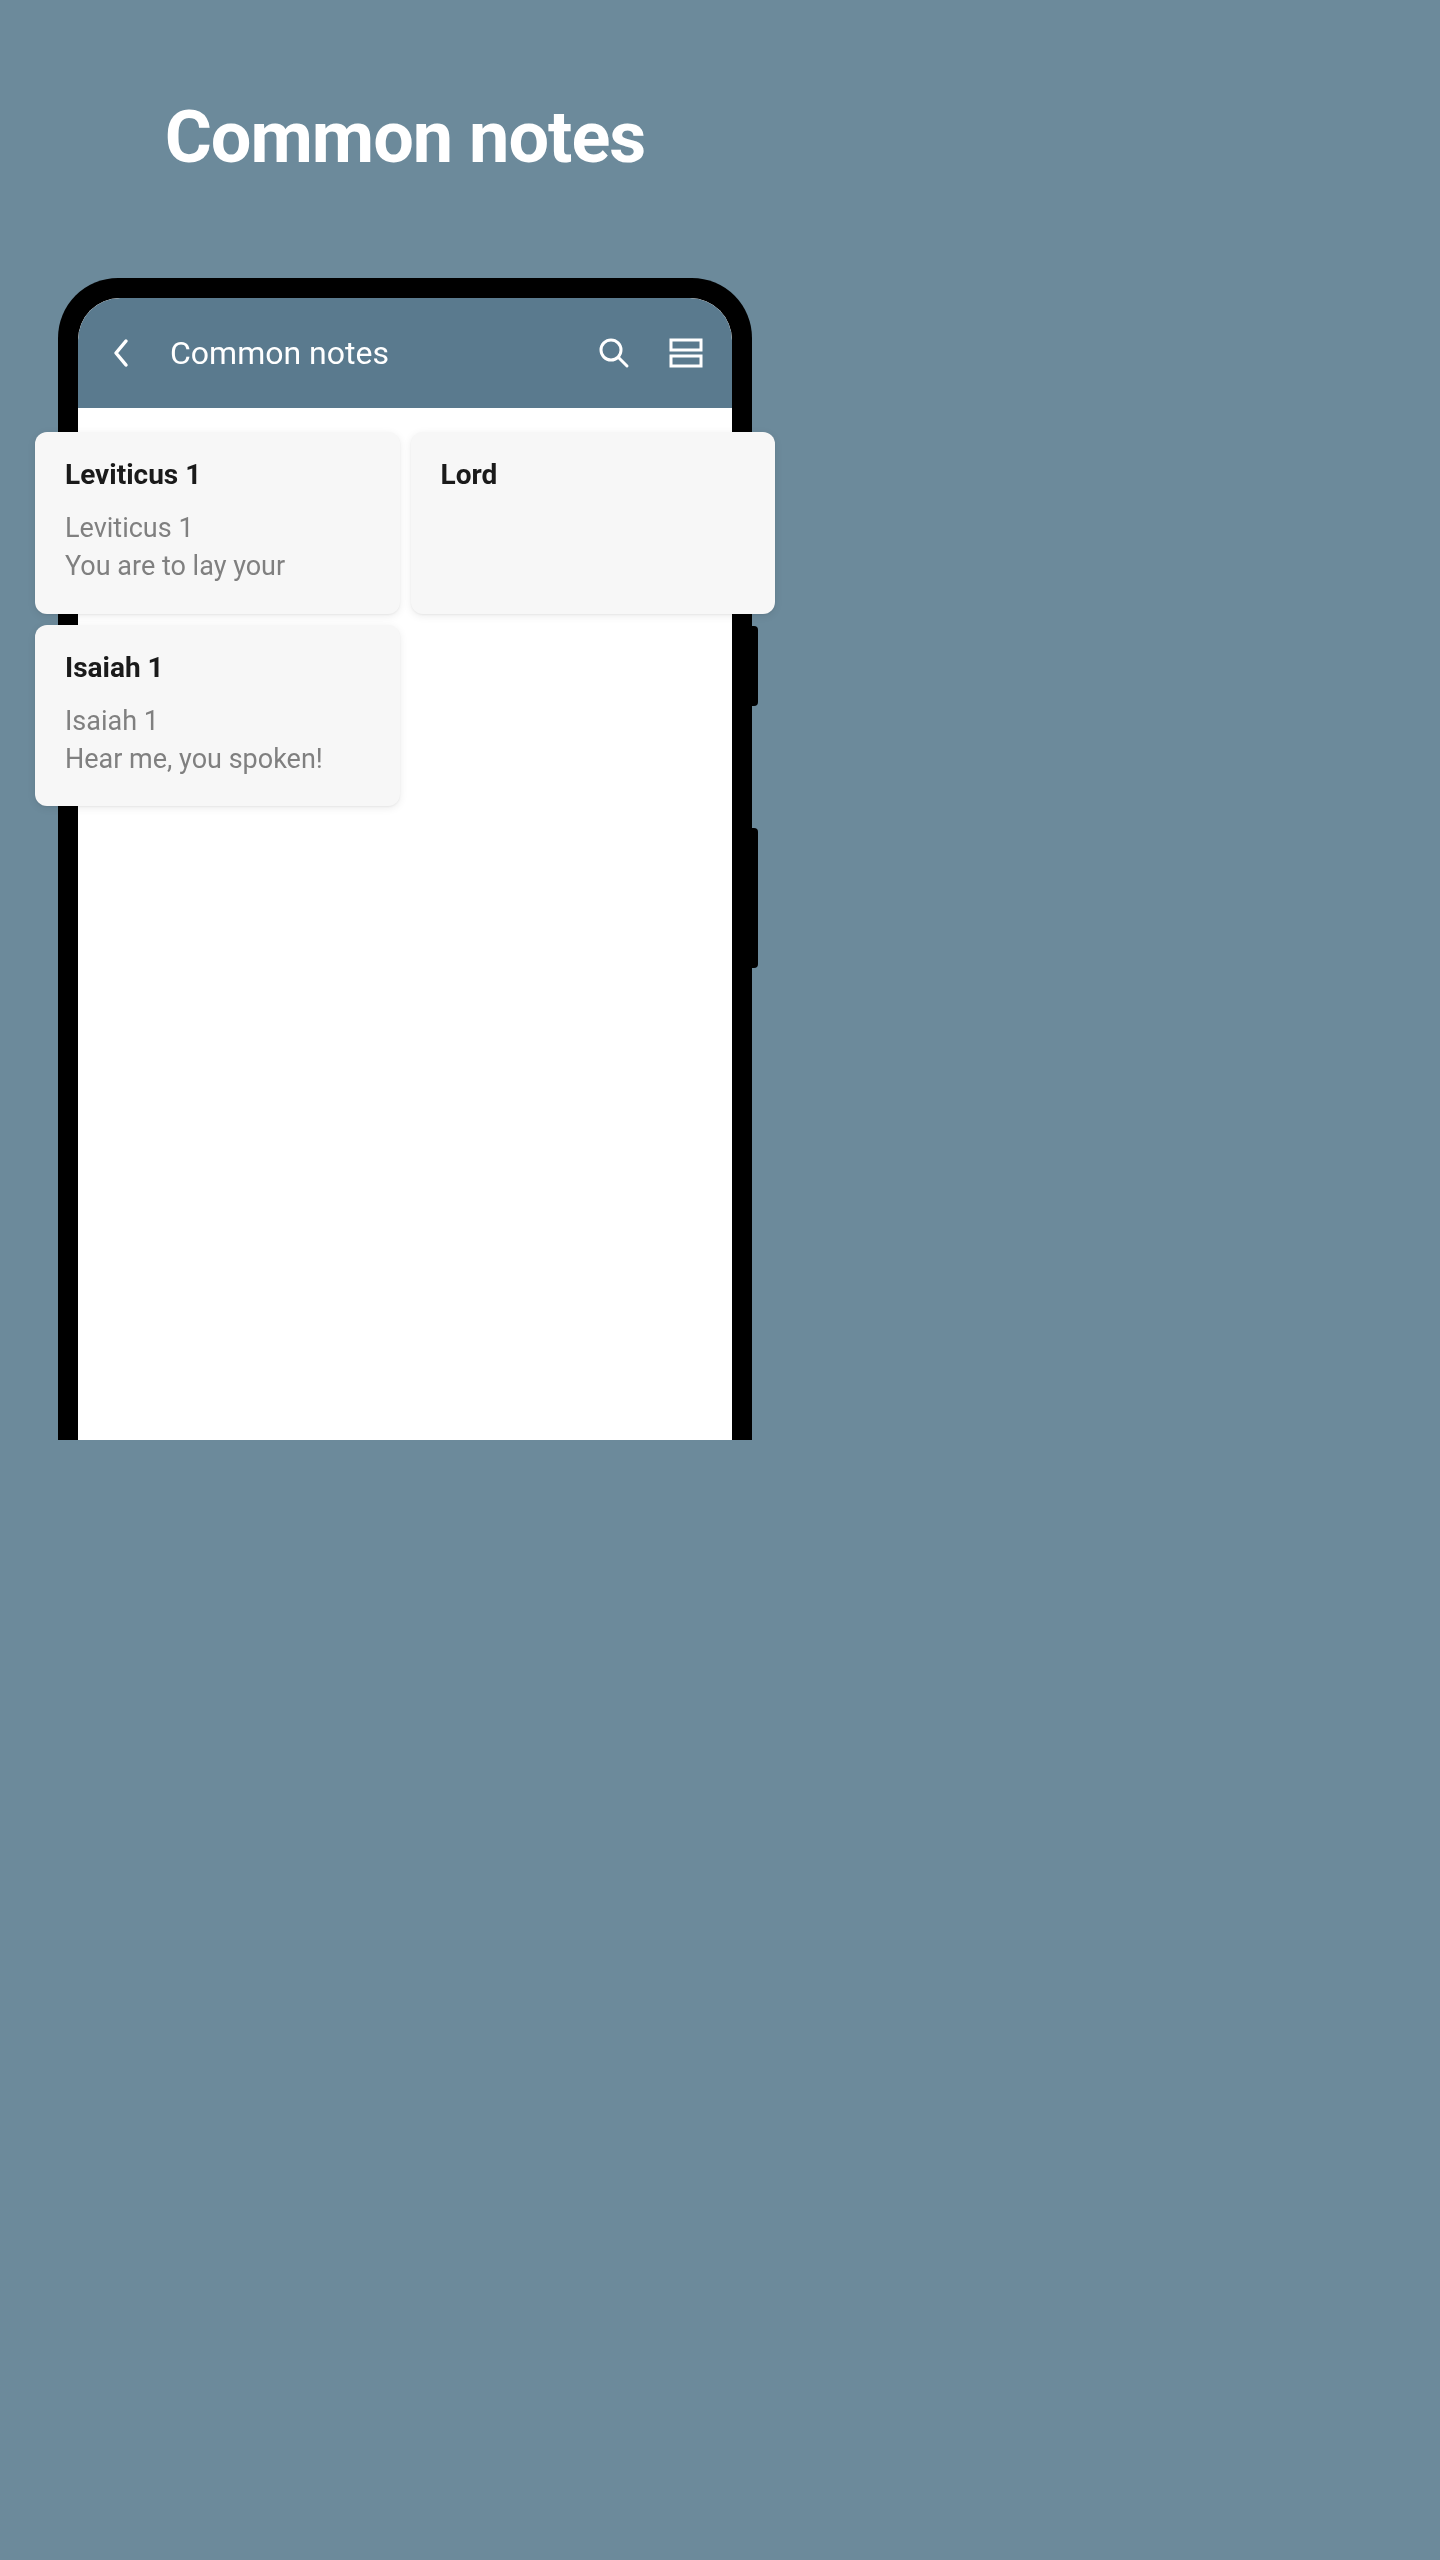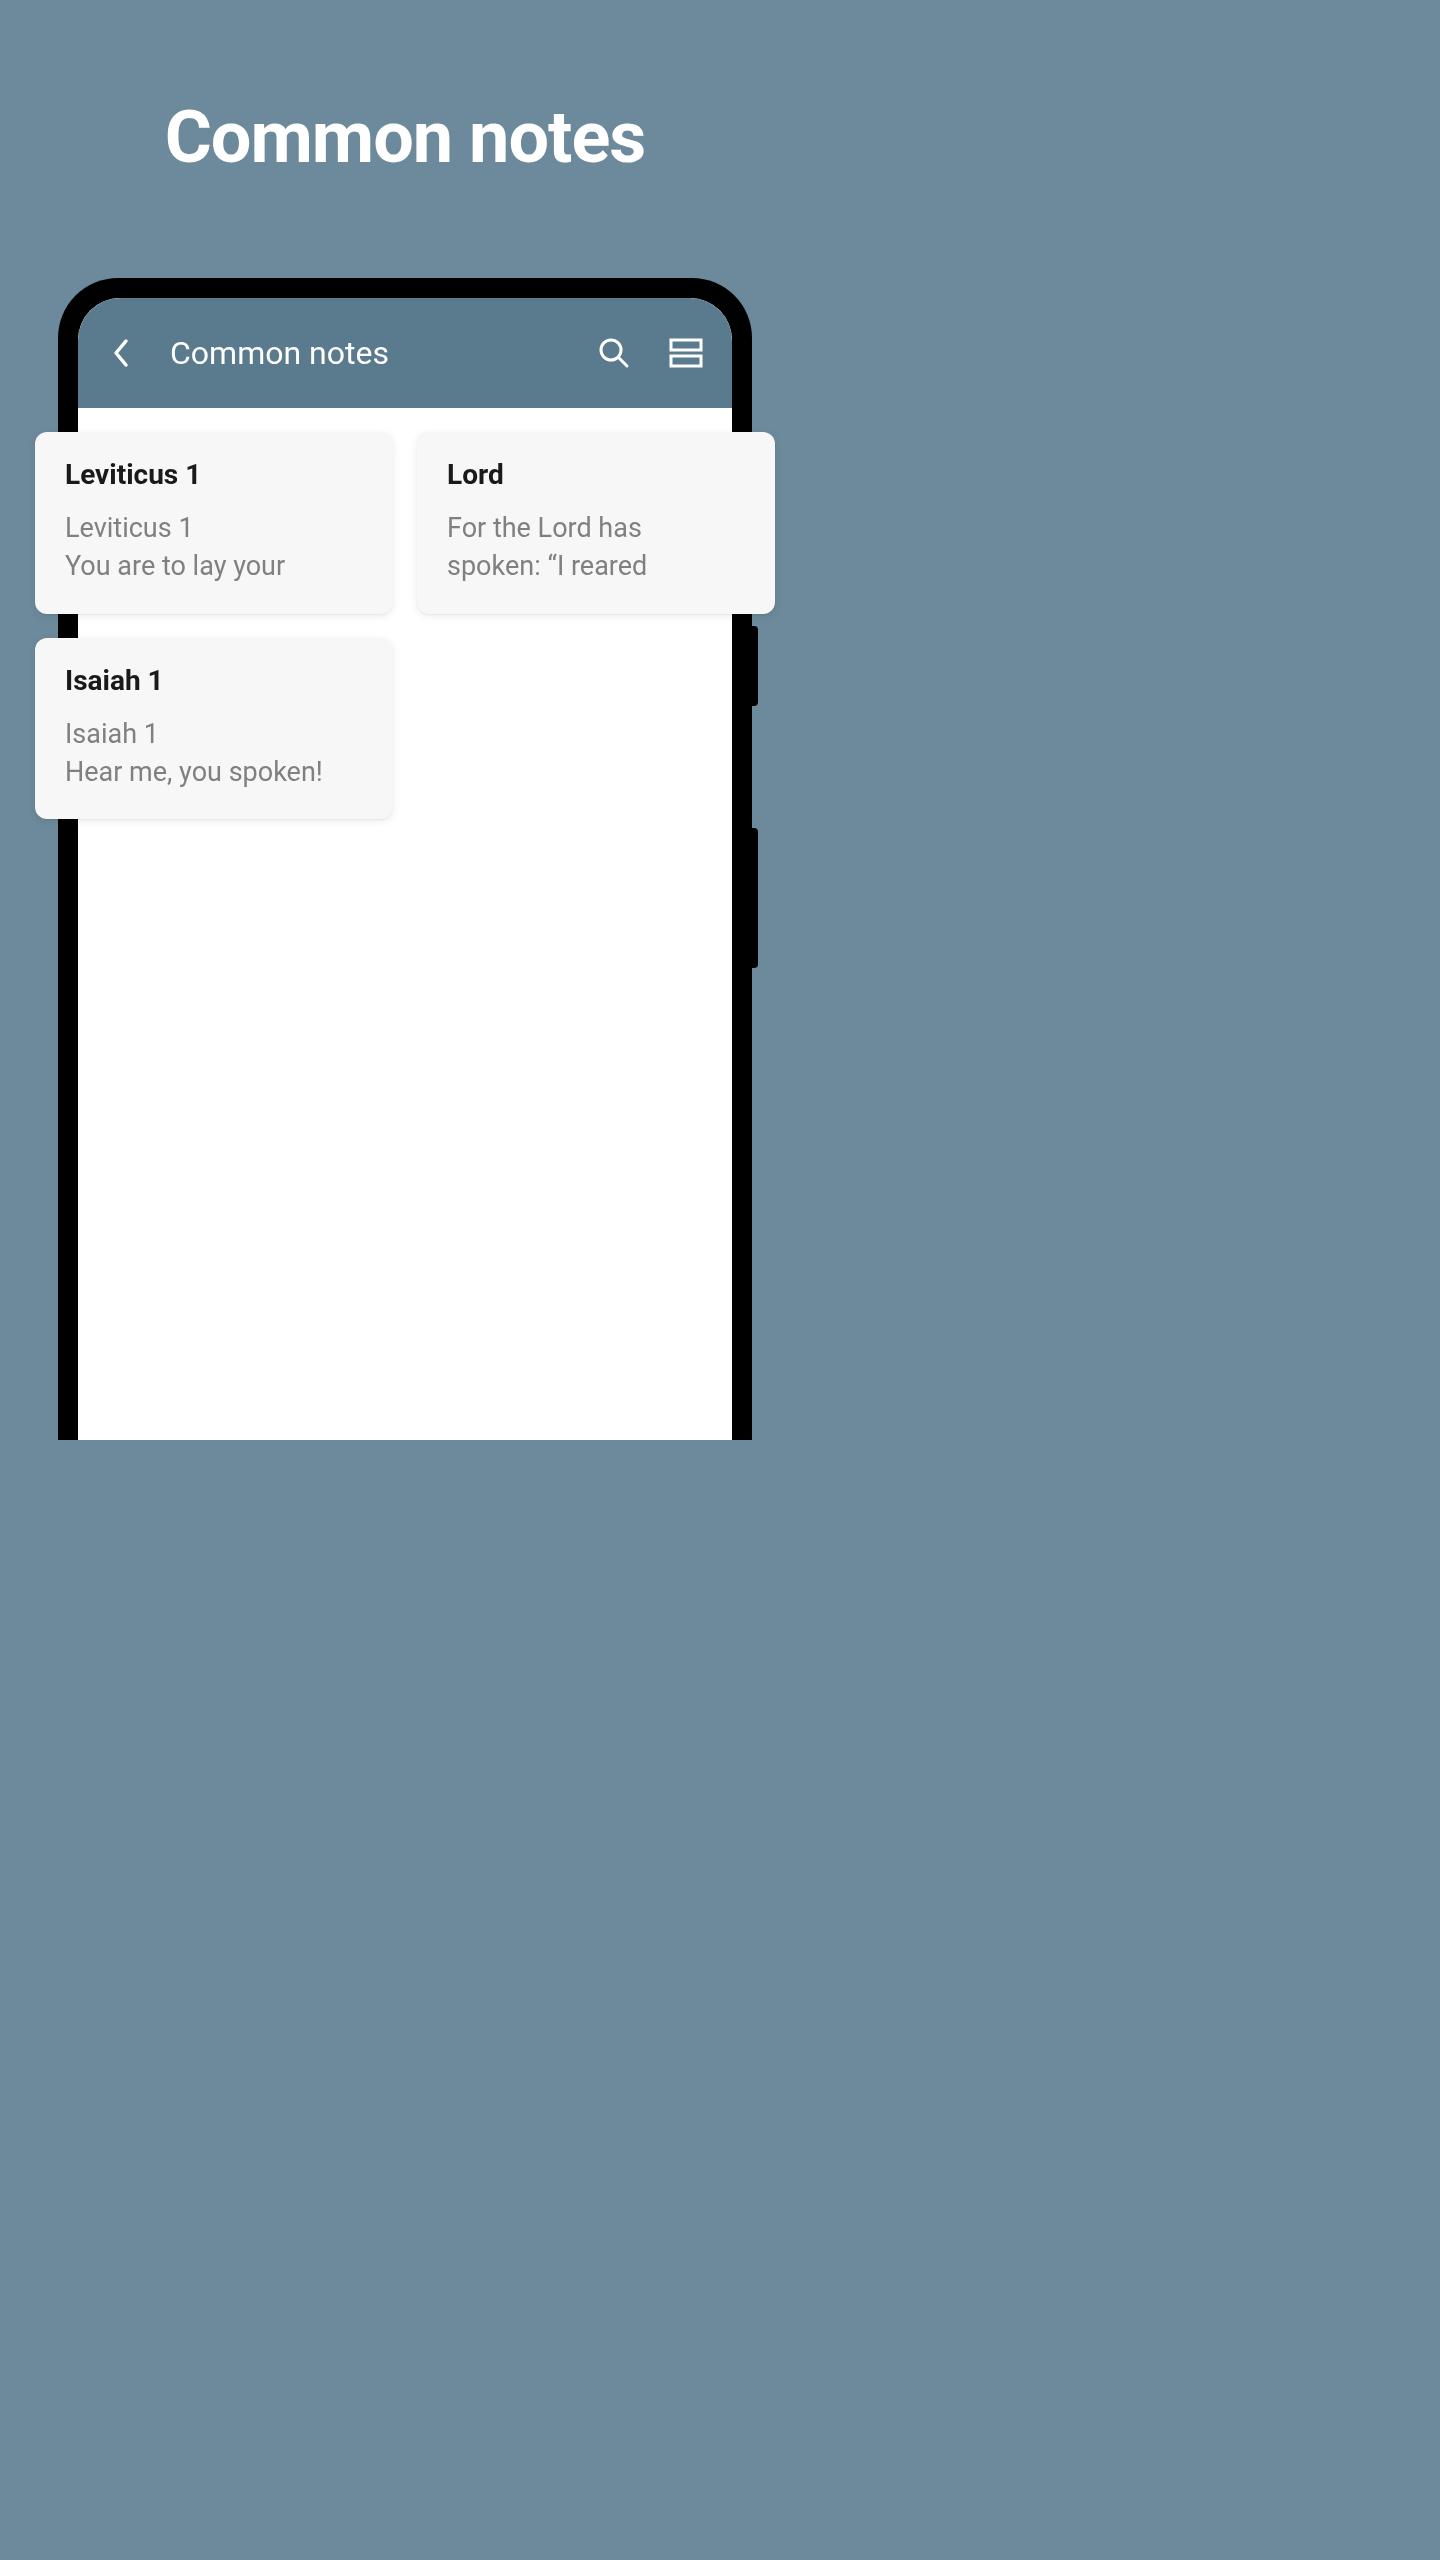--- a/index.html
+++ b/index.html
@@ -125,21 +125,21 @@
       border-radius: 0 4px 4px 0;
     }
     
     .cards-layer {
       position: absolute;
       top: 432px;
       left: 35px;
       width: 740px;
       display: grid;
       grid-template-columns: 1fr 1fr;
-      gap: 24px;
+      gap: 11px;
     }
     
     .note-card {
       background: #f7f7f7;
       border-radius: 12px;
       padding: 26px 30px 28px 30px;
       box-shadow: 0 2px 8px rgba(0,0,0,0.08), 0 1px 2px rgba(0,0,0,0.05);
       cursor: pointer;
     }
     
@@ -201,24 +201,20 @@
   <div class="note-card">
     <div class="note-card-title">Leviticus 1</div>
     <div class="note-card-body">
       <span>Leviticus 1</span><br>
       <span>You are to lay your</span>
     </div>
   </div>
 
   <div class="note-card">
     <div class="note-card-title">Lord</div>
-    <div class="note-card-body">
-      <span>For the Lord has</span><br>
-      <span>spoken:  “I reared</span>
-    </div>
   </div>
 
   <div class="note-card">
     <div class="note-card-title">Isaiah 1</div>
     <div class="note-card-body">
       <span>Isaiah 1</span><br>
       <span>Hear me, you spoken!</span>
     </div>
   </div>
 

